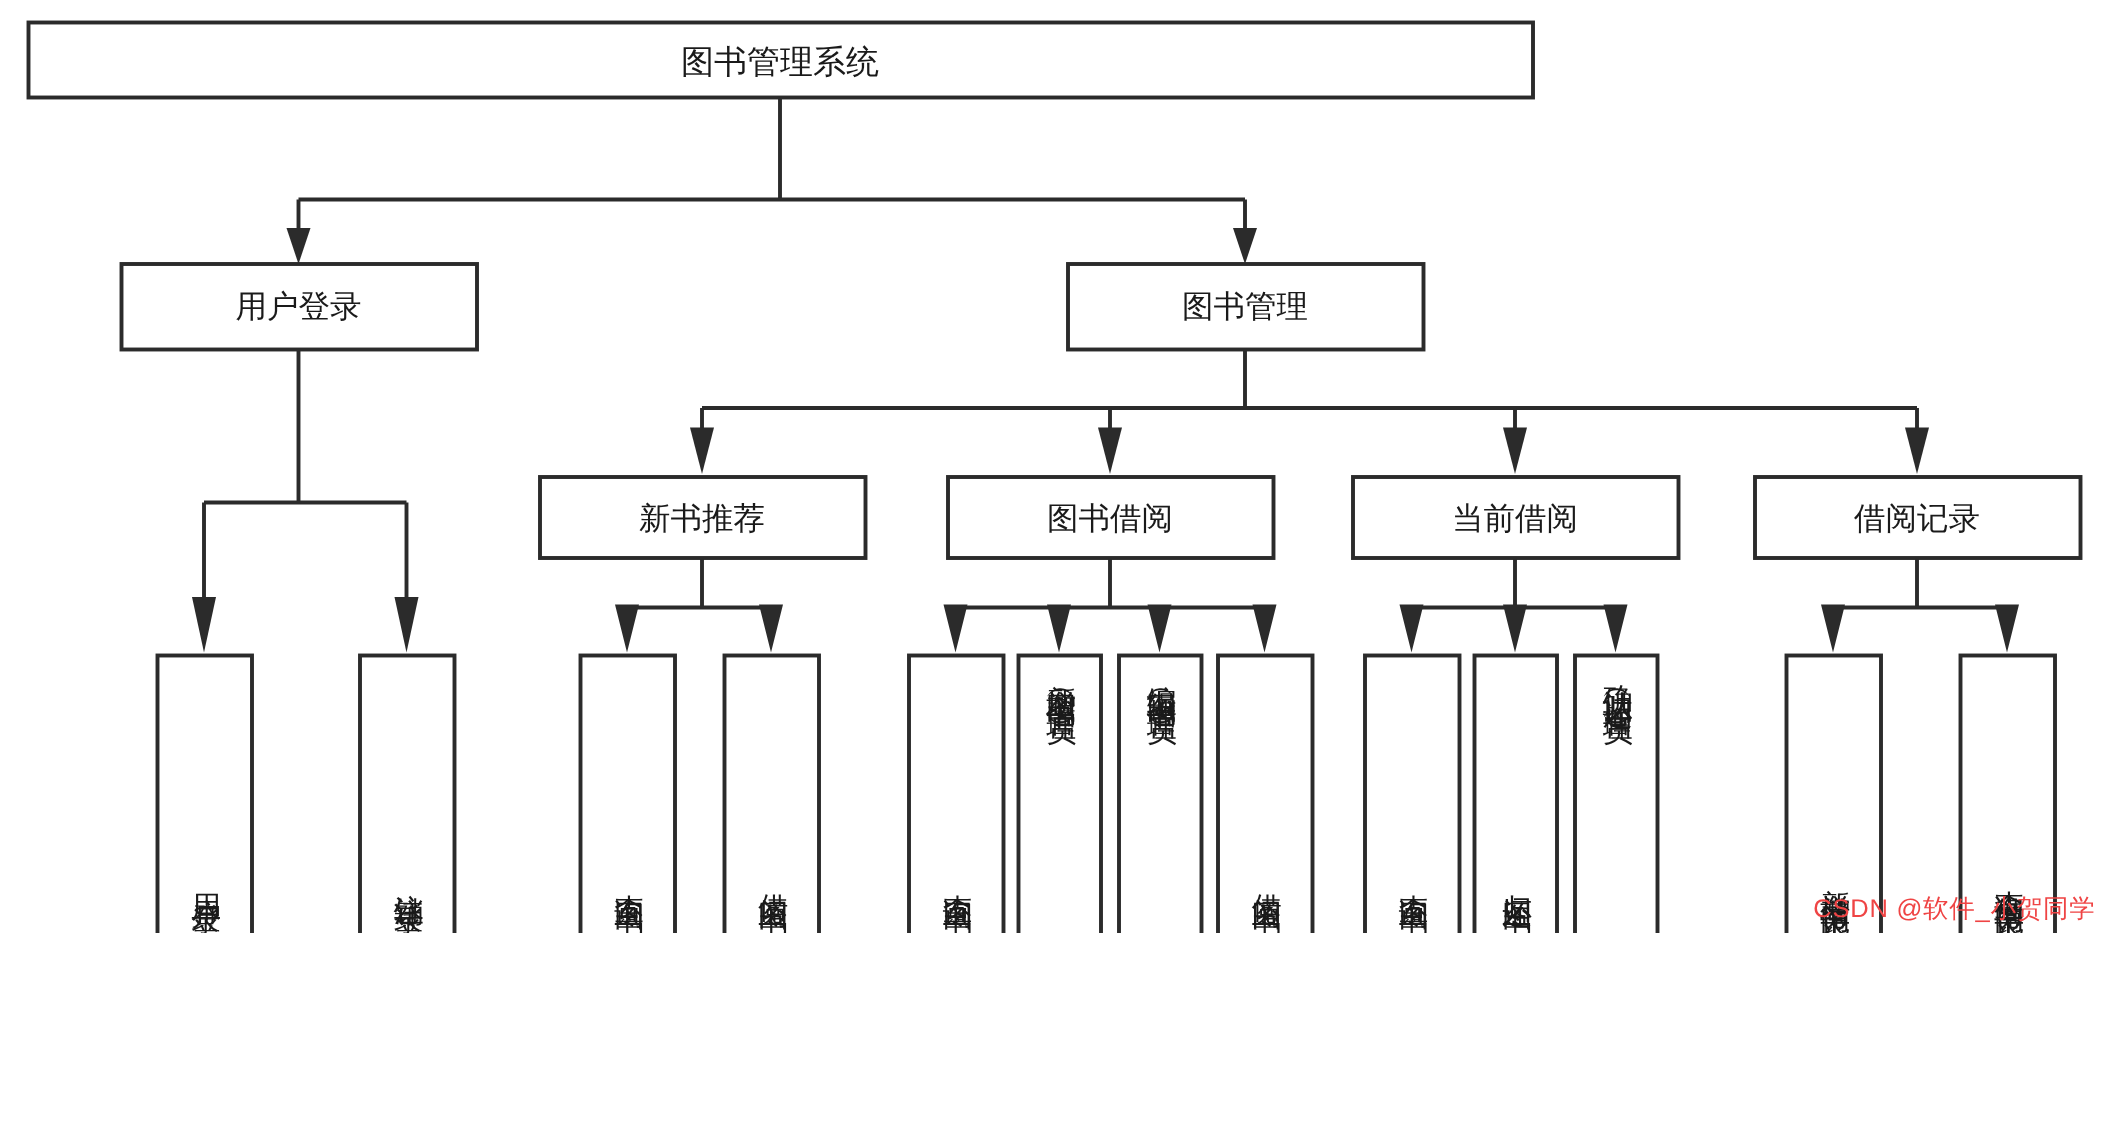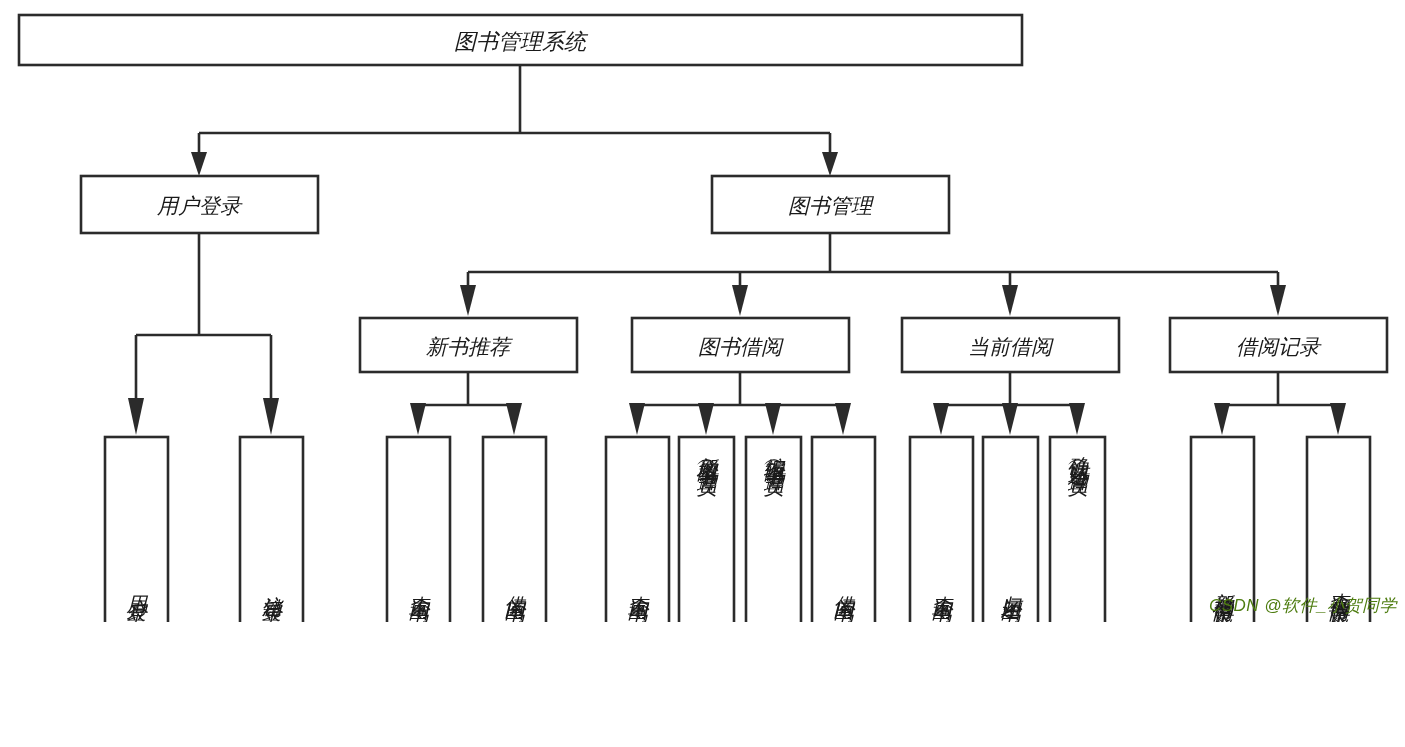--- a/index.html
+++ b/index.html
@@ -10,21 +10,20 @@
   }
   body {
     font-family: "Liberation Sans", "DejaVu Sans", sans-serif;
   }
   #diagram-root {
     position: relative;
     width: 1405px;
     height: 622px;
     background: #ffffff;
     overflow: hidden;
-    font-style: italic;
   }
   svg.diagram-canvas {
     position: absolute;
     top: 0;
     left: 0;
     width: 1405px;
     height: 747px;
     display: block;
   }
   .node-box {
@@ -73,21 +72,21 @@
     color: #1a1a1a;
     white-space: nowrap;
     text-align: center;
   }
   .watermark {
     position: absolute;
     right: 8px;
     bottom: 5px;
     font-family: "Liberation Sans", "DejaVu Sans", sans-serif;
     font-size: 17px;
-    color: #4d7c0f;
+    color: #ef4444;
     letter-spacing: 0.5px;
     white-space: nowrap;
     user-select: none;
   }
 </style>
 </head>
 <body>
 
 <div id="diagram-root">
 

